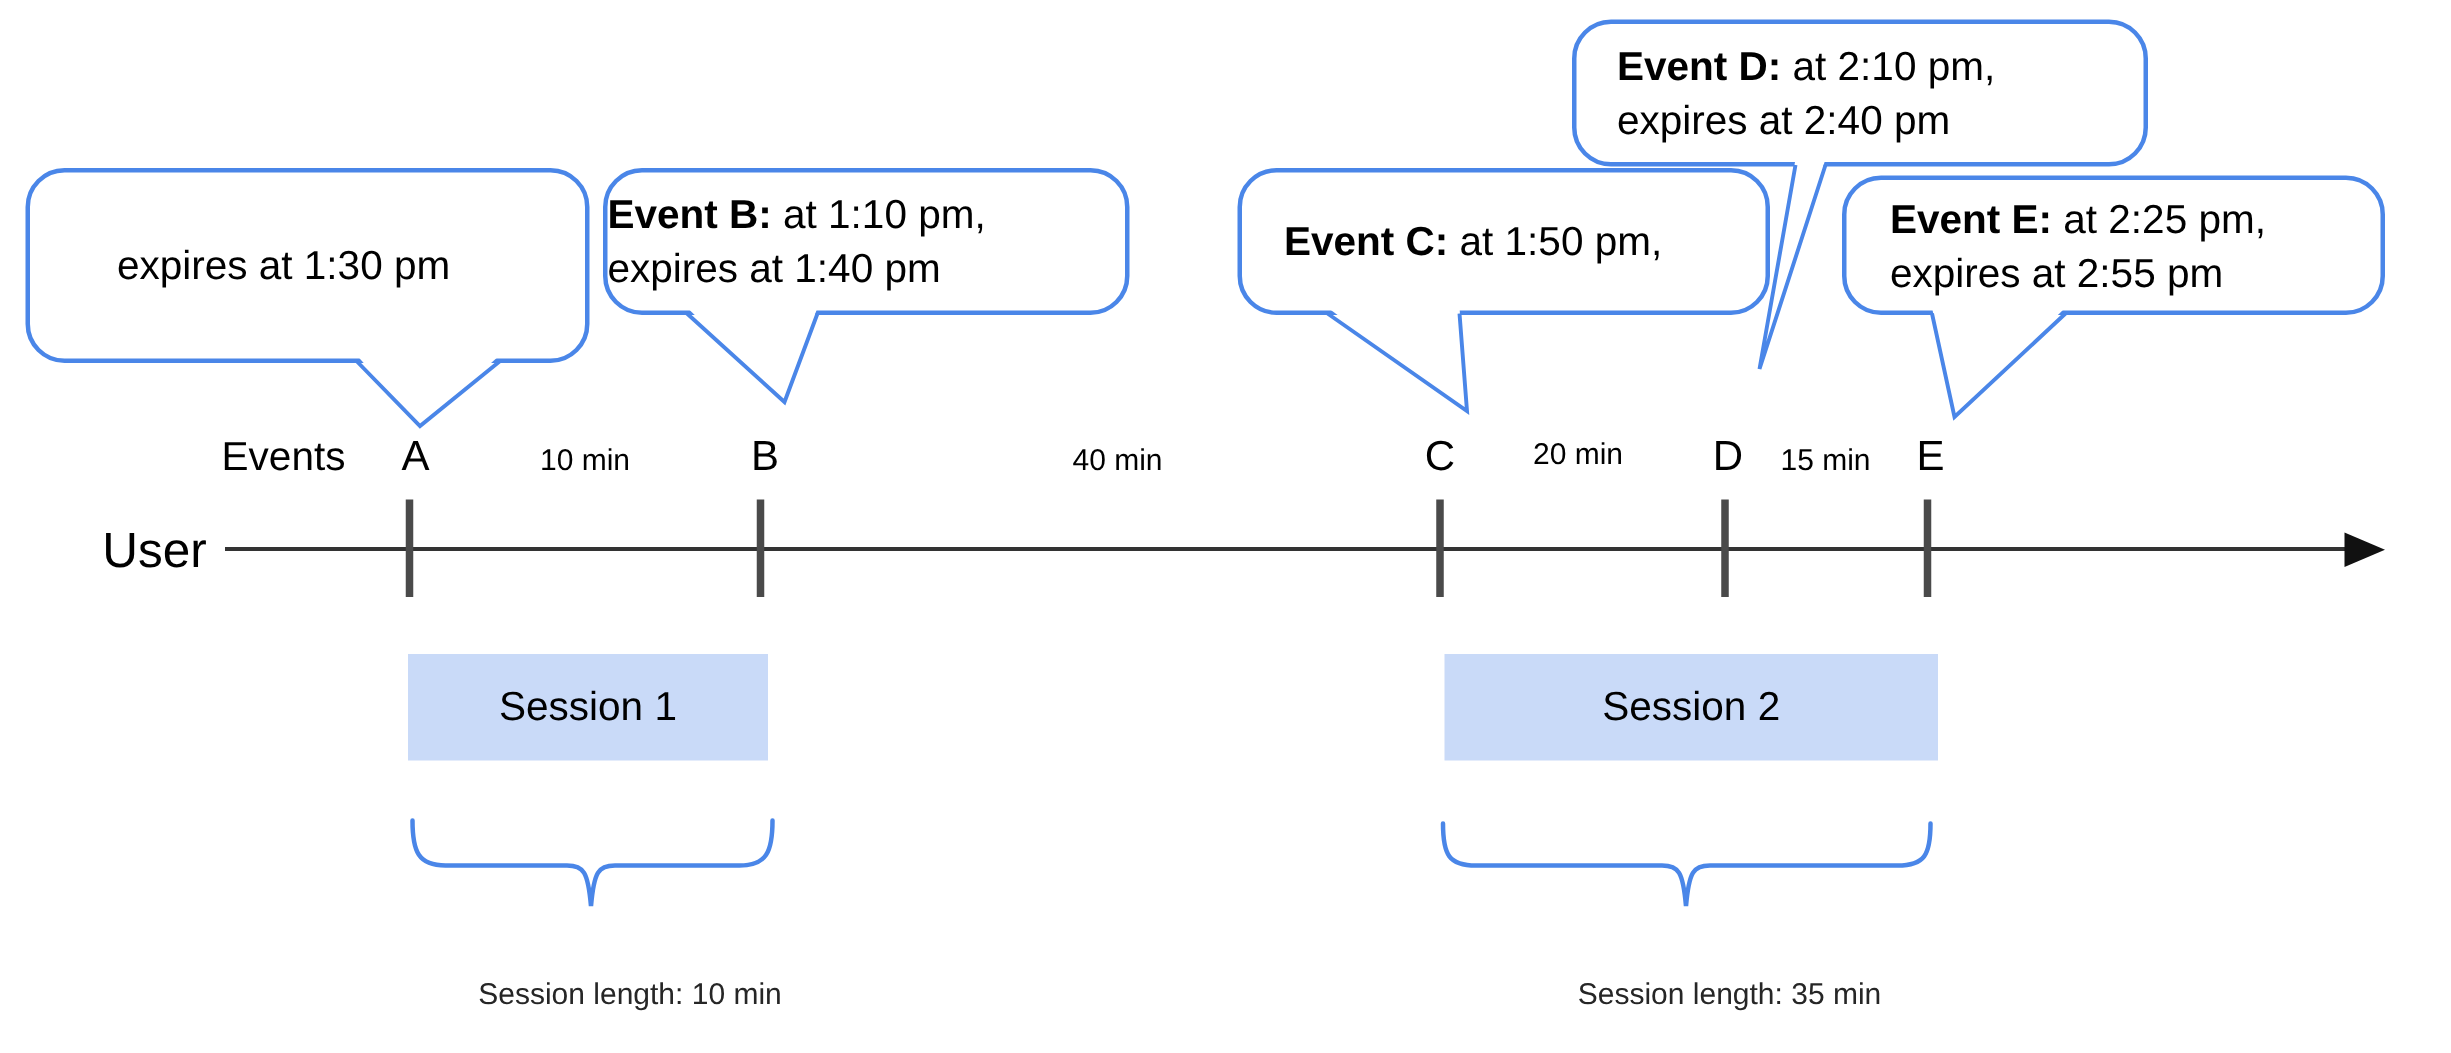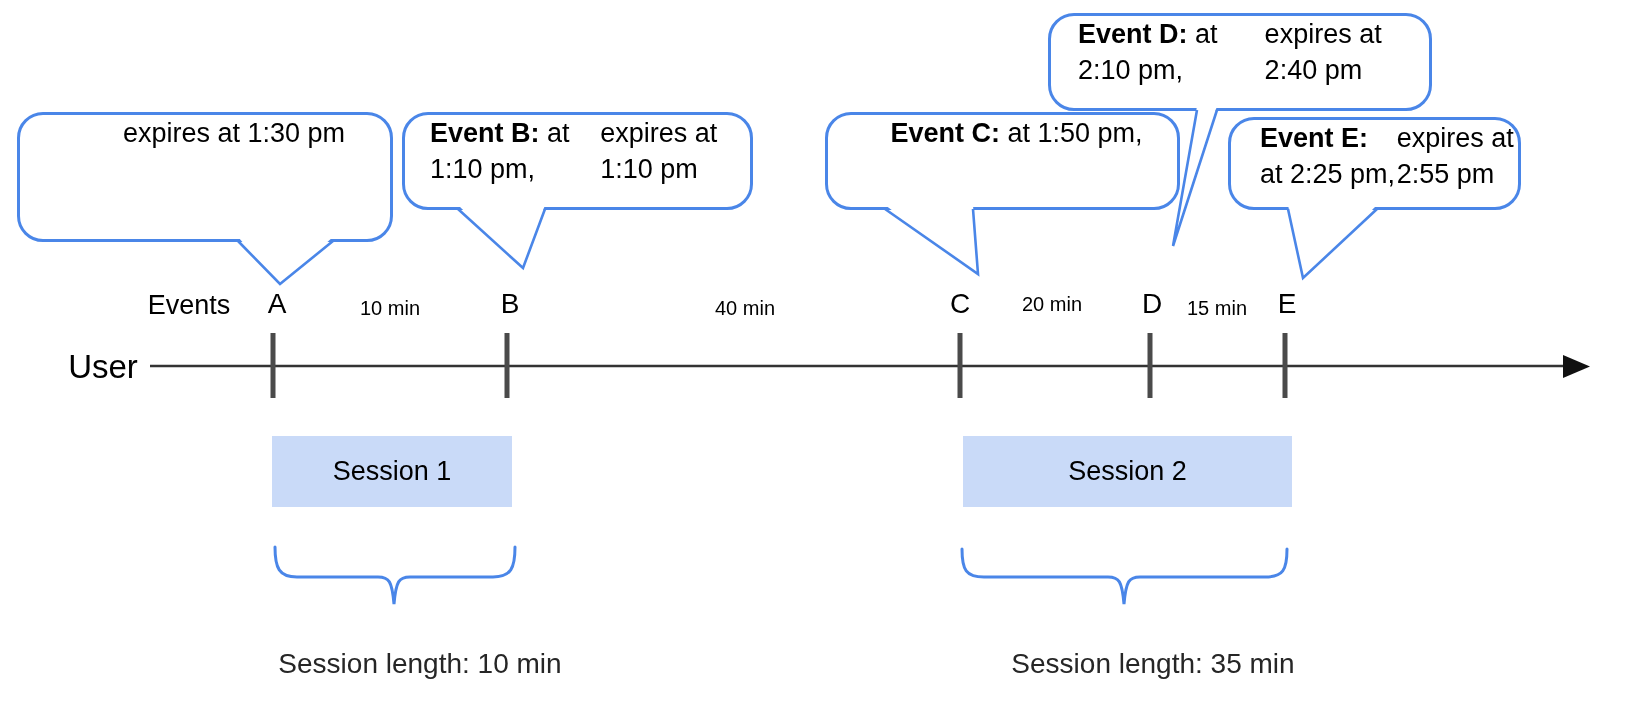--- a/index.html
+++ b/index.html
@@ -14,61 +14,61 @@
     position:relative;width:1634px;height:702px;background:#ffffff;
     font-family:"Liberation Sans", sans-serif;color:var(--text-color);
     overflow:hidden;
   }
   .abs{position:absolute;}
   .center{transform:translate(-50%,-50%);white-space:nowrap;}
   
   .bubble{
     position:absolute;box-sizing:border-box;background:#ffffff;
     border:3px solid var(--accent-blue);border-radius:26px;
-    display:flex;flex-direction:row;justify-content:center;
+    display:flex;flex-direction:column;justify-content:center;
     font-size:27px;line-height:36px;color:var(--text-color);z-index:1;
   }
   .bubble .b{font-weight:bold;}
   .bubble-a{left:17px;top:112px;width:376px;height:130px;padding-left:58px;}
-  .bubble-b{left:402px;top:112px;width:351px;height:98px;padding-left:25px;}
+  .bubble-b{left:402px;top:112px;width:351px;height:98px;}
   .bubble-c{left:825px;top:112px;width:355px;height:98px;padding-left:28px;gap:26px;}
   .bubble-d{left:1048px;top:13px;width:384px;height:98px;padding-left:27px;}
-  .bubble-e{left:1228px;top:117px;width:293px;height:93px;padding-left:29px;}
+  .bubble-e{left:1228px;top:117px;width:362px;height:93px;padding-left:29px;}
   
   #overlay{position:absolute;left:0;top:0;z-index:5;pointer-events:none;}
   .tail-fill{fill:#ffffff;stroke:none;}
   .tail-stroke{fill:none;stroke:var(--accent-blue);stroke-width:2.6;stroke-linejoin:miter;}
   .brace{fill:none;stroke:var(--accent-blue);stroke-width:3;stroke-linecap:round;}
   .axis-line{stroke:var(--axis-color);stroke-width:2.6;}
   .arrow-head{fill:#111111;stroke:none;}
   .tick{fill:var(--tick-color);}
   
   .lbl-user{font-size:33px;z-index:2;}
   .lbl-events{font-size:27px;z-index:2;}
   .lbl-letter{font-size:28px;z-index:2;}
   .lbl-interval{font-size:20px;z-index:2;}
   .session-box{
     position:absolute;background:var(--session-fill);z-index:1;
     display:flex;align-items:center;justify-content:center;font-size:27px;
   }
   .session-1{left:272px;top:436px;width:240px;height:71px;}
   .session-2{left:963px;top:436px;width:329px;height:71px;}
-  .lbl-length{font-size:28px;color:#262626;z-index:2;}
+  .lbl-length{font-size:20px;color:#262626;z-index:2;}
 </style>
 </head>
 <body>
 
 <div id="stage">
 
   <div class="bubble bubble-a">
     <div>expires at 1:30 pm</div>
   </div>
   <div class="bubble bubble-b">
     <div><span class="b">Event B:</span><span> at 1:10 pm,</span></div>
-    <div>expires at 1:10 pm</div>
+    <div>expires at 1:40 pm</div>
   </div>
   <div class="bubble bubble-c">
     <div><span class="b">Event C:</span><span> at 1:50 pm,</span></div>
   </div>
   <div class="bubble bubble-d">
     <div><span class="b">Event D:</span><span> at 2:10 pm,</span></div>
     <div>expires at 2:40 pm</div>
   </div>
   <div class="bubble bubble-e">
     <div><span class="b">Event E:</span><span> at 2:25 pm,</span></div>

